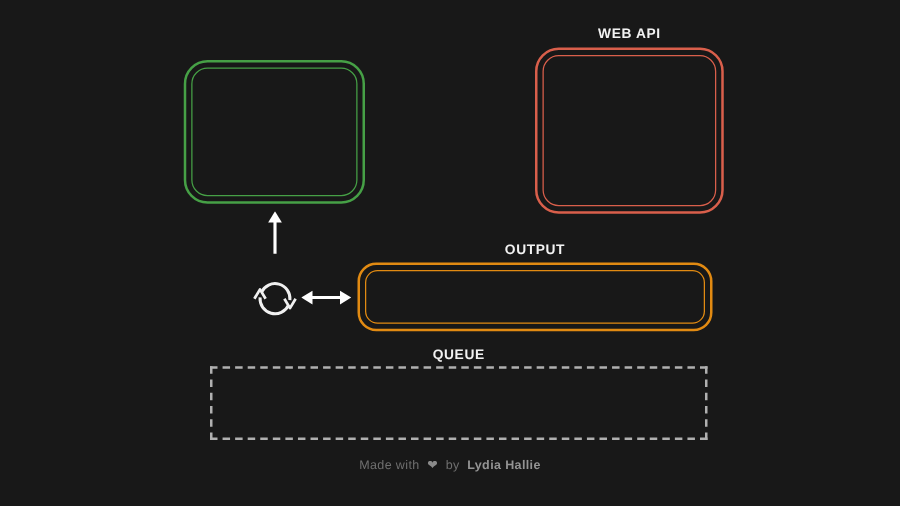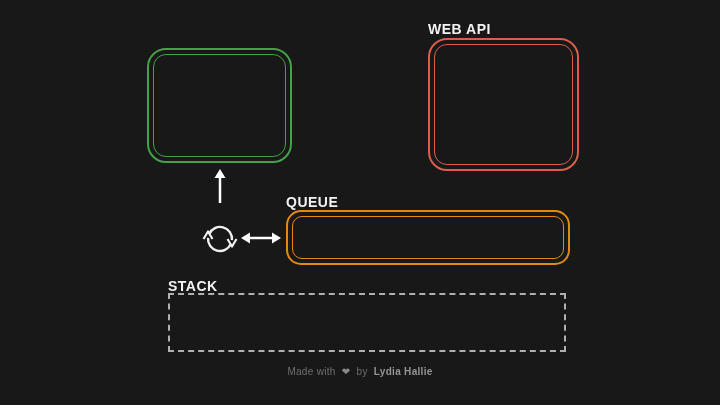--- a/index.html
+++ b/index.html
@@ -2,22 +2,22 @@
 <html><head>
 <meta charset="utf-8">
 <style>
   html,body { margin:0; padding:0; background:#181818; }
   #canvas {
     position:relative; width:720px; height:405px;
     background:#181818; overflow:hidden;
     font-family:"Liberation Sans", sans-serif;
   }
   .label {
-    position:absolute; font-size:14px; font-weight:bold;
-    color:#f2f2f2; letter-spacing:0.5px; text-align:left;
+    position:absolute; font-size:11px; font-weight:bold;
+    color:#f2f2f2; letter-spacing:0.5px; text-align:center;
     -webkit-font-smoothing:antialiased;
   }
   
   .dbox { position:absolute; box-sizing:border-box; border:2px solid; padding:4px; background:transparent; }
   .dbox .inner { box-sizing:border-box; width:100%; height:100%; border:1.5px solid; background:transparent; }
 
   .box-callstack { left:147px; top:48px; width:145px; height:115px; border-color:#46a046; border-radius:19px; }
   .box-callstack .inner { border-color:#46a046; border-radius:13px; }
 
   .box-webapi { left:428px; top:38px; width:151px; height:133px; border-color:#d95f4b; border-radius:19px; }
@@ -80,26 +80,26 @@
   </span>
 
   <span class="icon-abs double-arrow">
     <svg width="40" height="14" viewBox="0 0 40 14">
       <line x1="7" y1="7" x2="33" y2="7" stroke="#ffffff" stroke-width="2.5"></line>
       <polygon points="0,7 9,1.5 9,12.5" fill="#ffffff"></polygon>
       <polygon points="40,7 31,1.5 31,12.5" fill="#ffffff"></polygon>
     </svg>
   </span>
 
-  <div class="label lbl-queue">QUEUE</div>
+  <div class="label lbl-queue">OUTPUT</div>
   <div class="dbox box-queue">
     <div class="inner"></div>
   </div>
 
-  <div class="label lbl-output">STACK</div>
+  <div class="label lbl-output">QUEUE</div>
   <div class="box-output"></div>
 
   <div class="footer">
     <span>Made with</span>
     <span class="heart">❤</span>
     <span>by</span>
     <span class="author">Lydia Hallie</span>
   </div>
 
 </div>

